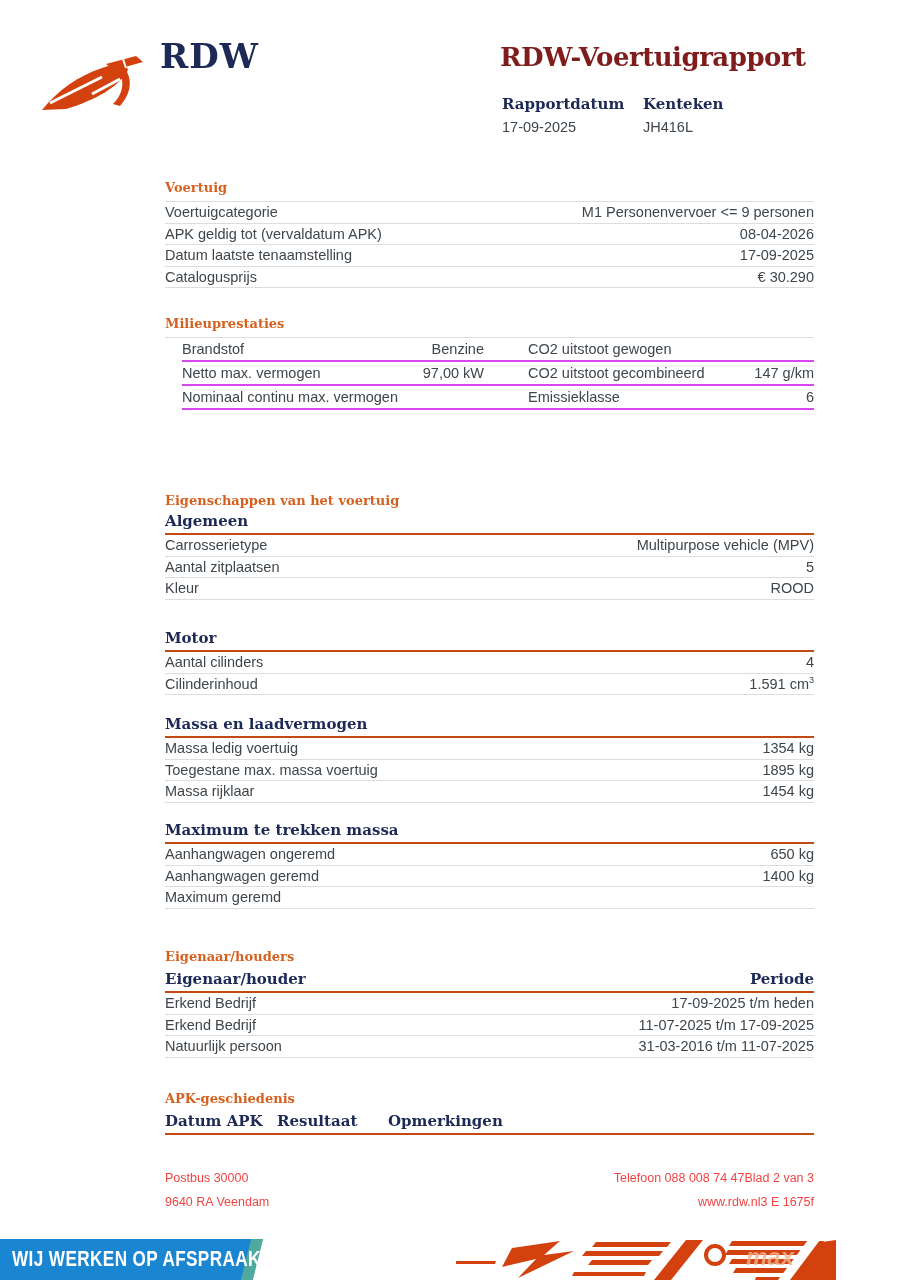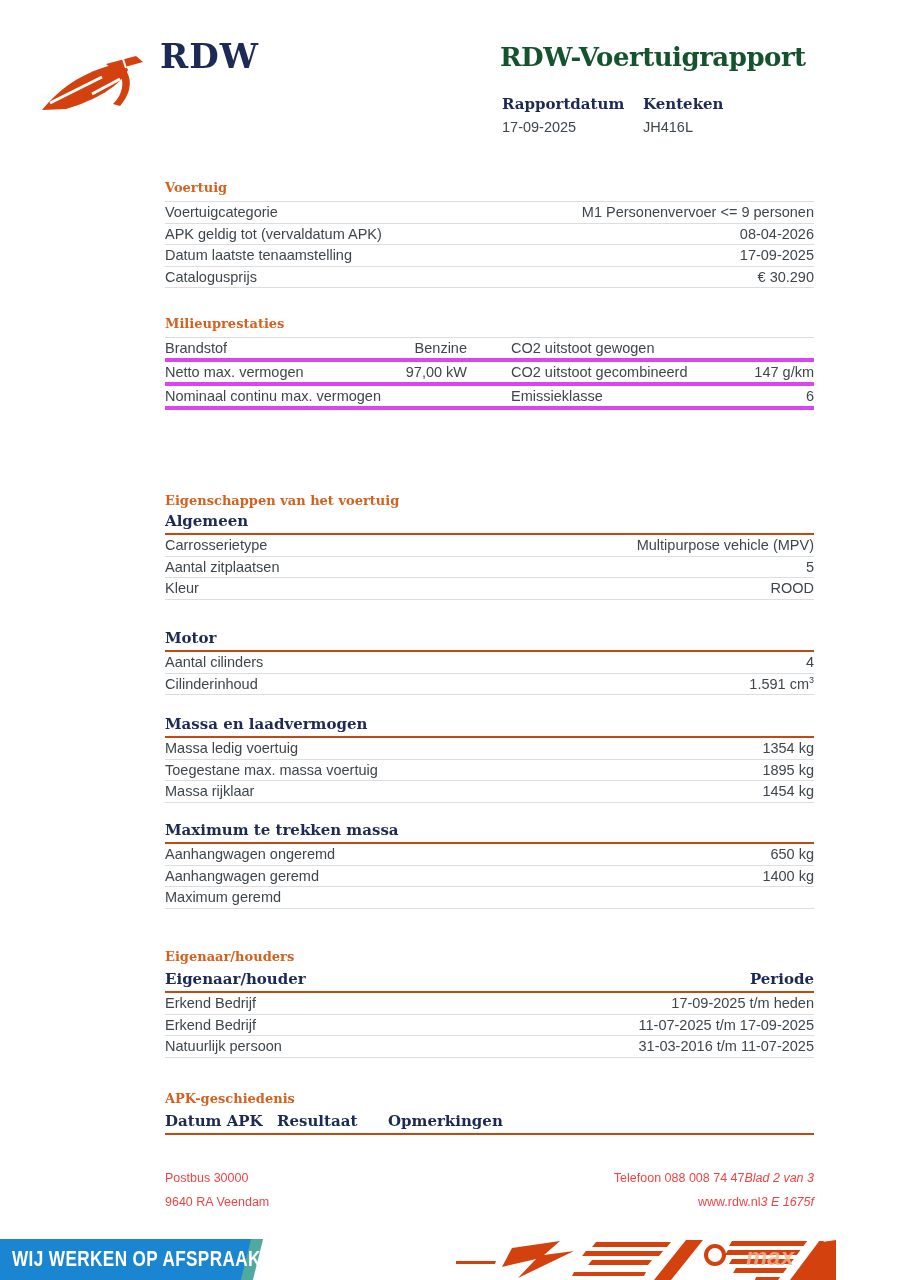--- a/index.html
+++ b/index.html
@@ -17,21 +17,21 @@
   
   .feather-wrap { position: absolute; left: 40px; top: 52px; width: 106px; height: 62px; }
   .logo-text {
     position: absolute; left: 160px; top: 36px;
     font-family: "DejaVu Serif", serif; font-weight: bold;
     font-size: 34px; color: #1D2A56; letter-spacing: 1px;
   }
   .report-title {
     position: absolute; left: 500px; top: 42px; margin: 0;
     font-family: "DejaVu Serif", serif; font-weight: bold;
-    font-size: 26px; color: #14532d; letter-spacing: -0.5px;
+    font-size: 26px; color: #7f1d1d; letter-spacing: -0.5px;
     white-space: nowrap;
   }
   .meta { position: absolute; left: 502px; top: 95px; display: flex; }
   .meta-col { width: 141px; }
   .meta-label { font-family: "DejaVu Serif", serif; font-weight: bold; font-size: 15px; color: #1D2A56; line-height: 19px; }
   .meta-value { font-size: 14.5px; color: #3E464C; margin-top: 4px; line-height: 18px; }
 
   
   .sec { position: absolute; left: 165px; width: 649px; }
   .sec-heading {
@@ -49,36 +49,36 @@
   .kv-row {
     display: flex; justify-content: space-between; align-items: center;
     height: 21.5px; border-bottom: 1px solid #DDDDDD; font-size: 14.5px;
   }
   .kv-row .val { text-align: right; white-space: nowrap; }
   sup.cm3 { font-size: 9px; line-height: 0; }
 
   
   .m-row {
     display: flex; align-items: center;
-    height: 24px; border-bottom: 4px solid #d946ef; font-size: 14.5px;
+    height: 24px; border-bottom: 2px solid #d946ef; font-size: 14.5px; margin-left: 17px;
   }
   .m-left  { width: 302px; display: flex; justify-content: space-between; }
   .m-spacer{ width: 44px; }
   .m-right { flex: 1; display: flex; justify-content: space-between; }
 
   
   .thead-row { display: flex; justify-content: space-between; align-items: flex-end; }
   .thead-cell { font-family: "DejaVu Serif", serif; font-weight: bold; font-size: 15px; line-height: 19px; color: #1D2A56; }
   .apk-head { display: flex; }
   .apk-c1 { width: 112px; } .apk-c2 { width: 111px; }
 
   
   .footer { position: absolute; left: 165px; top: 1166px; width: 649px; font-size: 12.5px; color: #ef4444; }
   .footer-row { display: flex; align-items: center; height: 24px; }
-  .f-c1 { width: 112px; } .f-c2 { flex: 1; text-align: right; } .f-c3 { text-align: center; font-style: italic; }
+  .f-c1 { width: 112px; } .f-c2 { flex: 1; text-align: right; } .f-c3 { text-align: center; }
 
   
   .banner { position: absolute; left: 0; top: 1239px; width: 280px; height: 41px; }
   .banner-teal {
     position: absolute; left: 224px; top: 0; width: 34px; height: 41px;
     background: #4FA99F; transform: skewX(-14deg);
   }
   .banner-blue {
     position: absolute; left: -14px; top: 0; width: 260px; height: 41px;
     background: #1A86D2; transform: skewX(-14deg);

